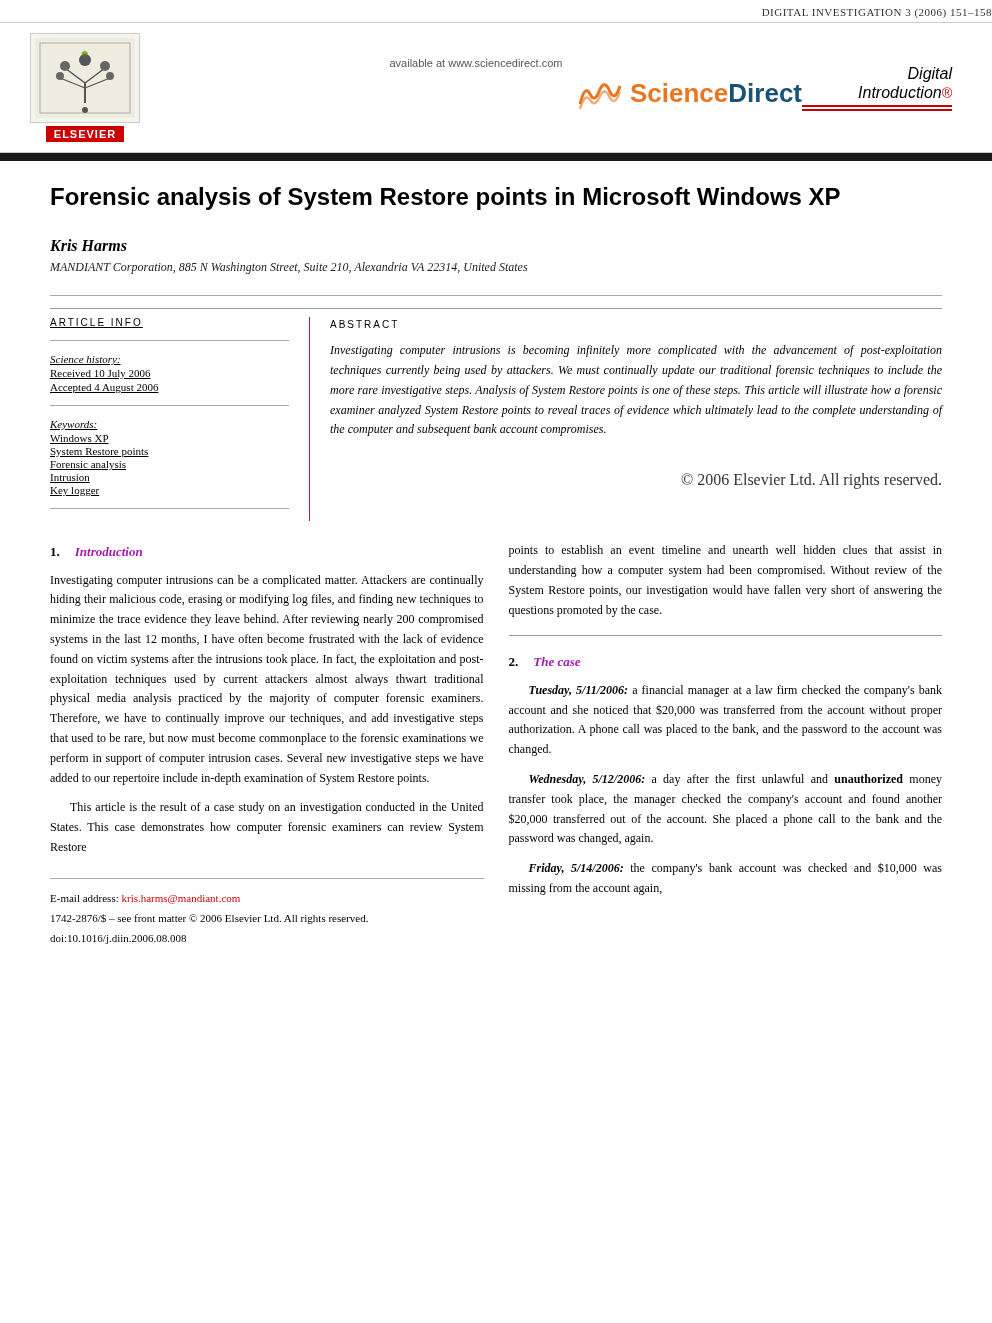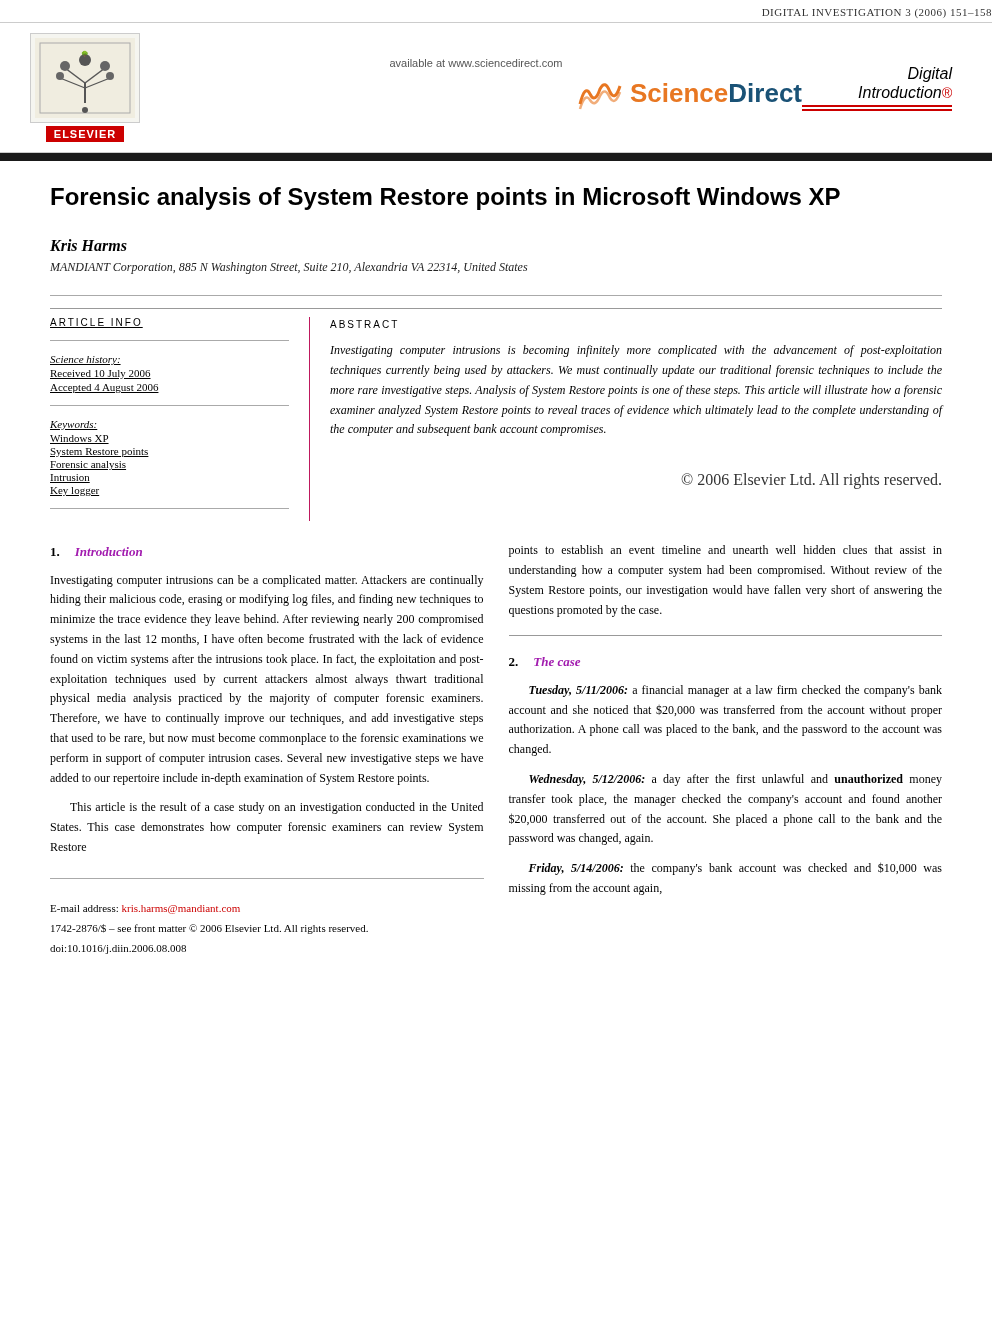--- a/index.html
+++ b/index.html
@@ -266,21 +266,21 @@
     }
 
     .col-divider {
       border: none;
       border-top: 1px solid #999;
       margin: 15px 0;
     }
 
     .footnote-section {
       border-top: 1px solid #aaa;
-      padding-top: 20px;
+      padding-top: 10px;
       margin-top: 20px;
       font-size: 11px;
     }
 
     .footnote-line {
       margin-bottom: 2px;
       font-size: 11px;
     }
 
     .email-link {

